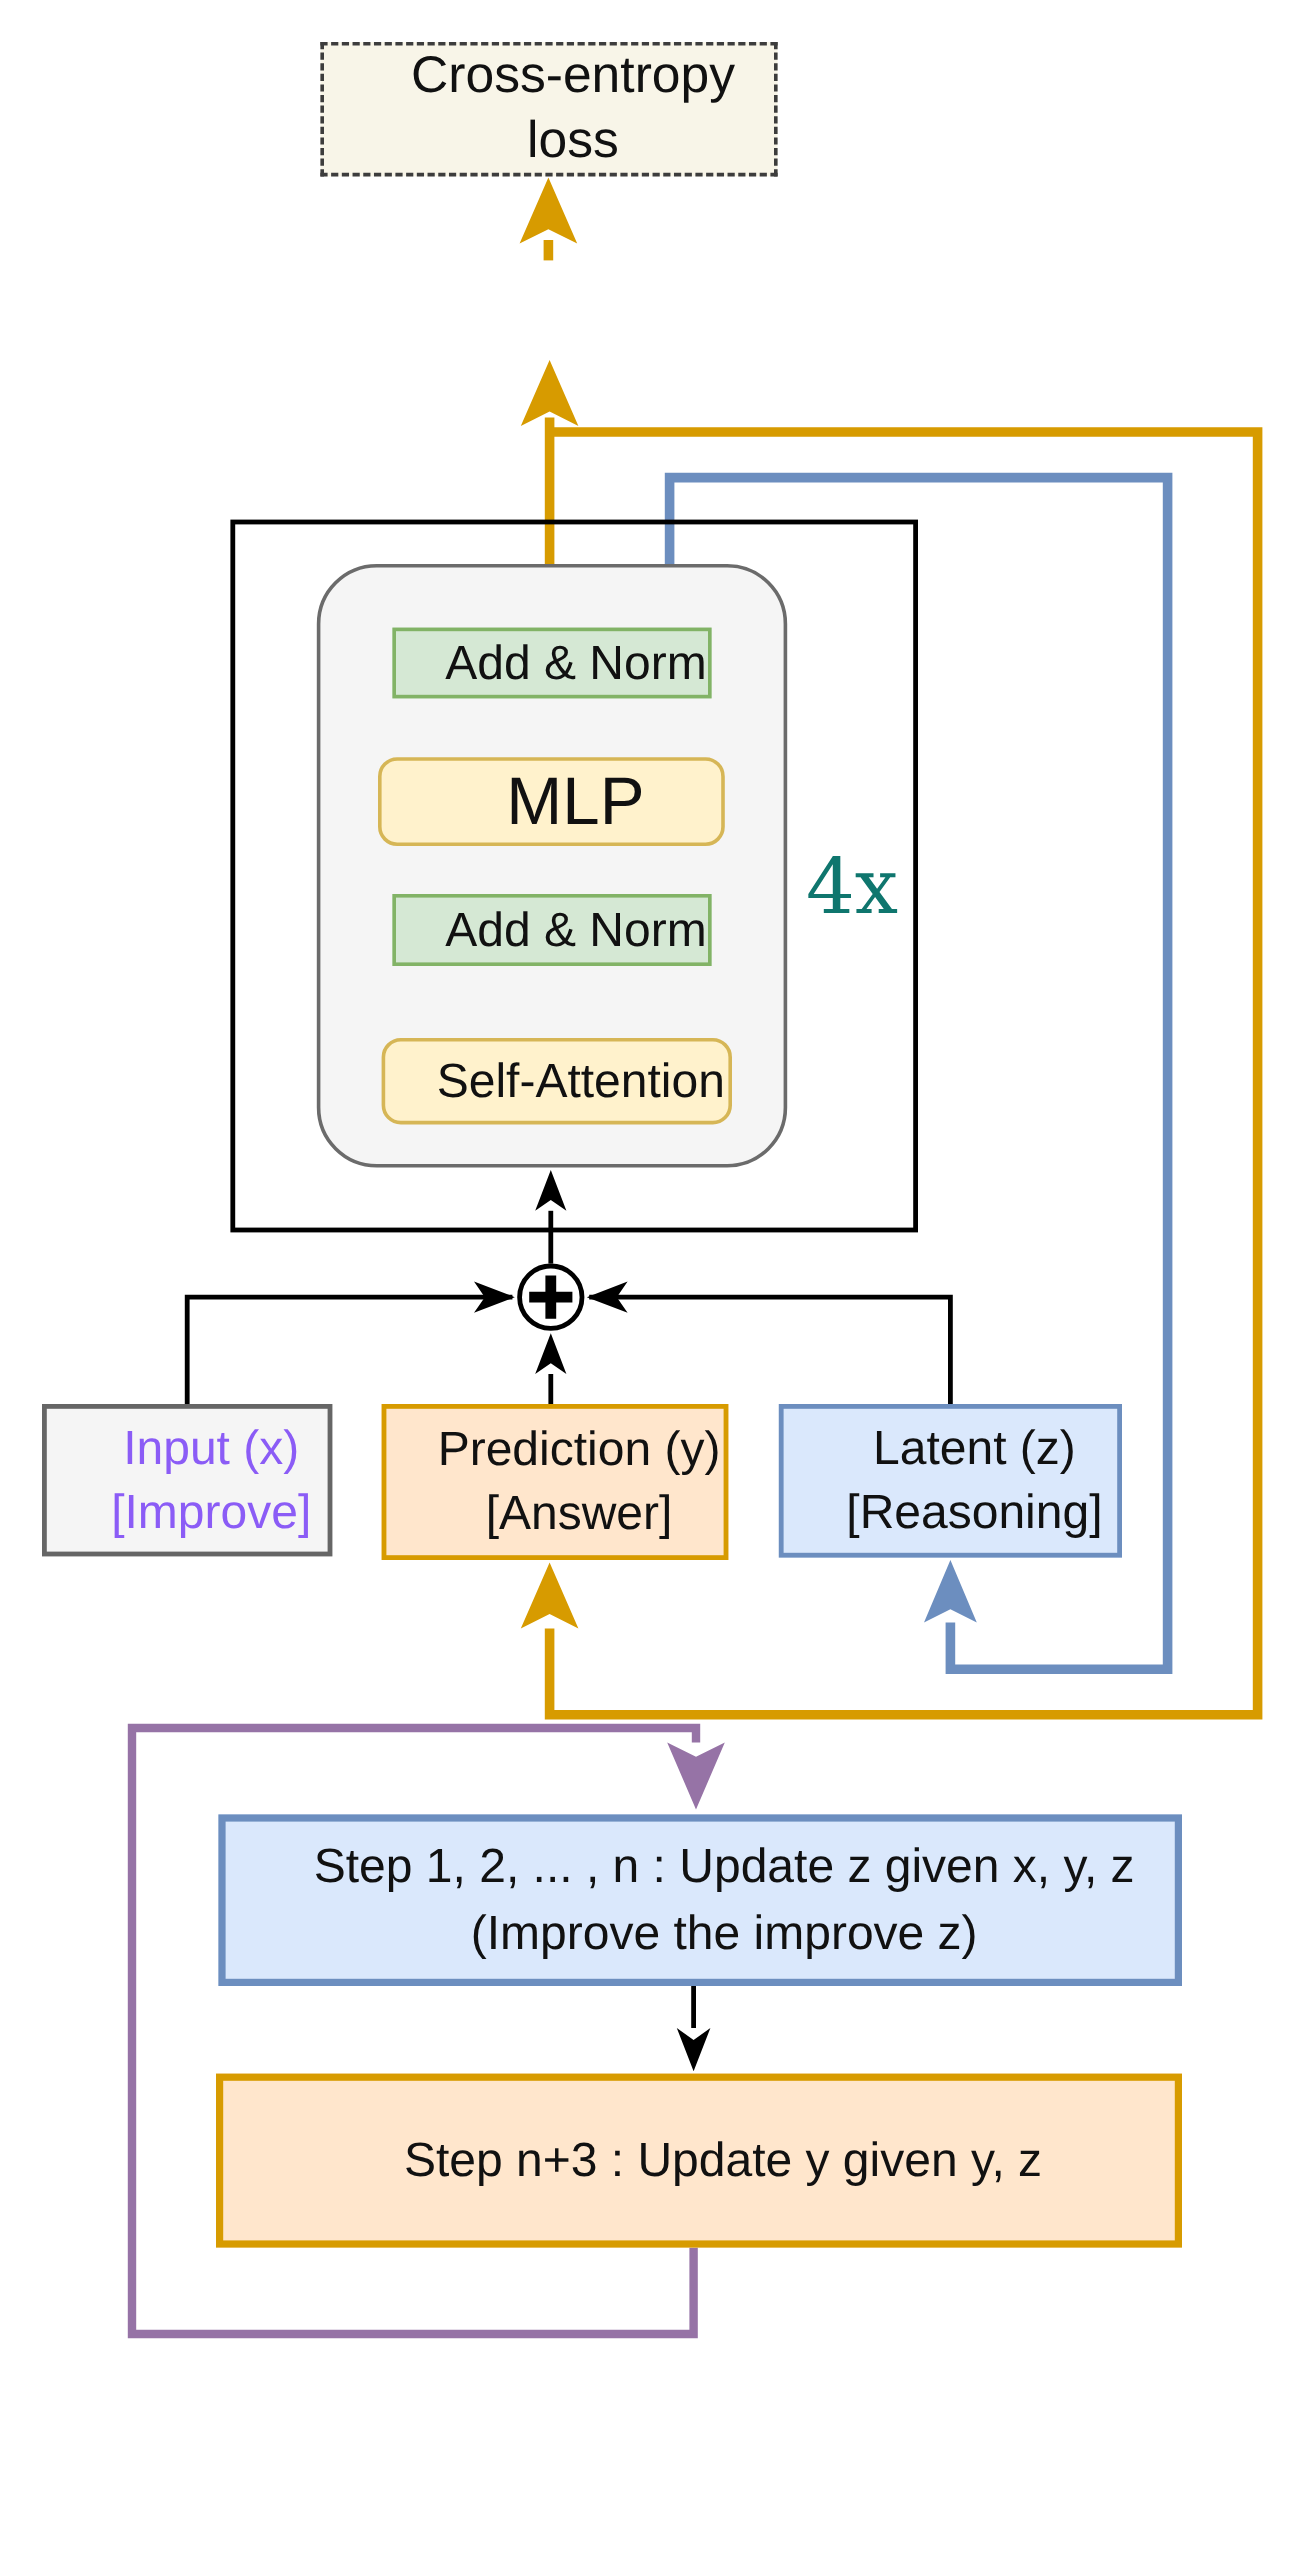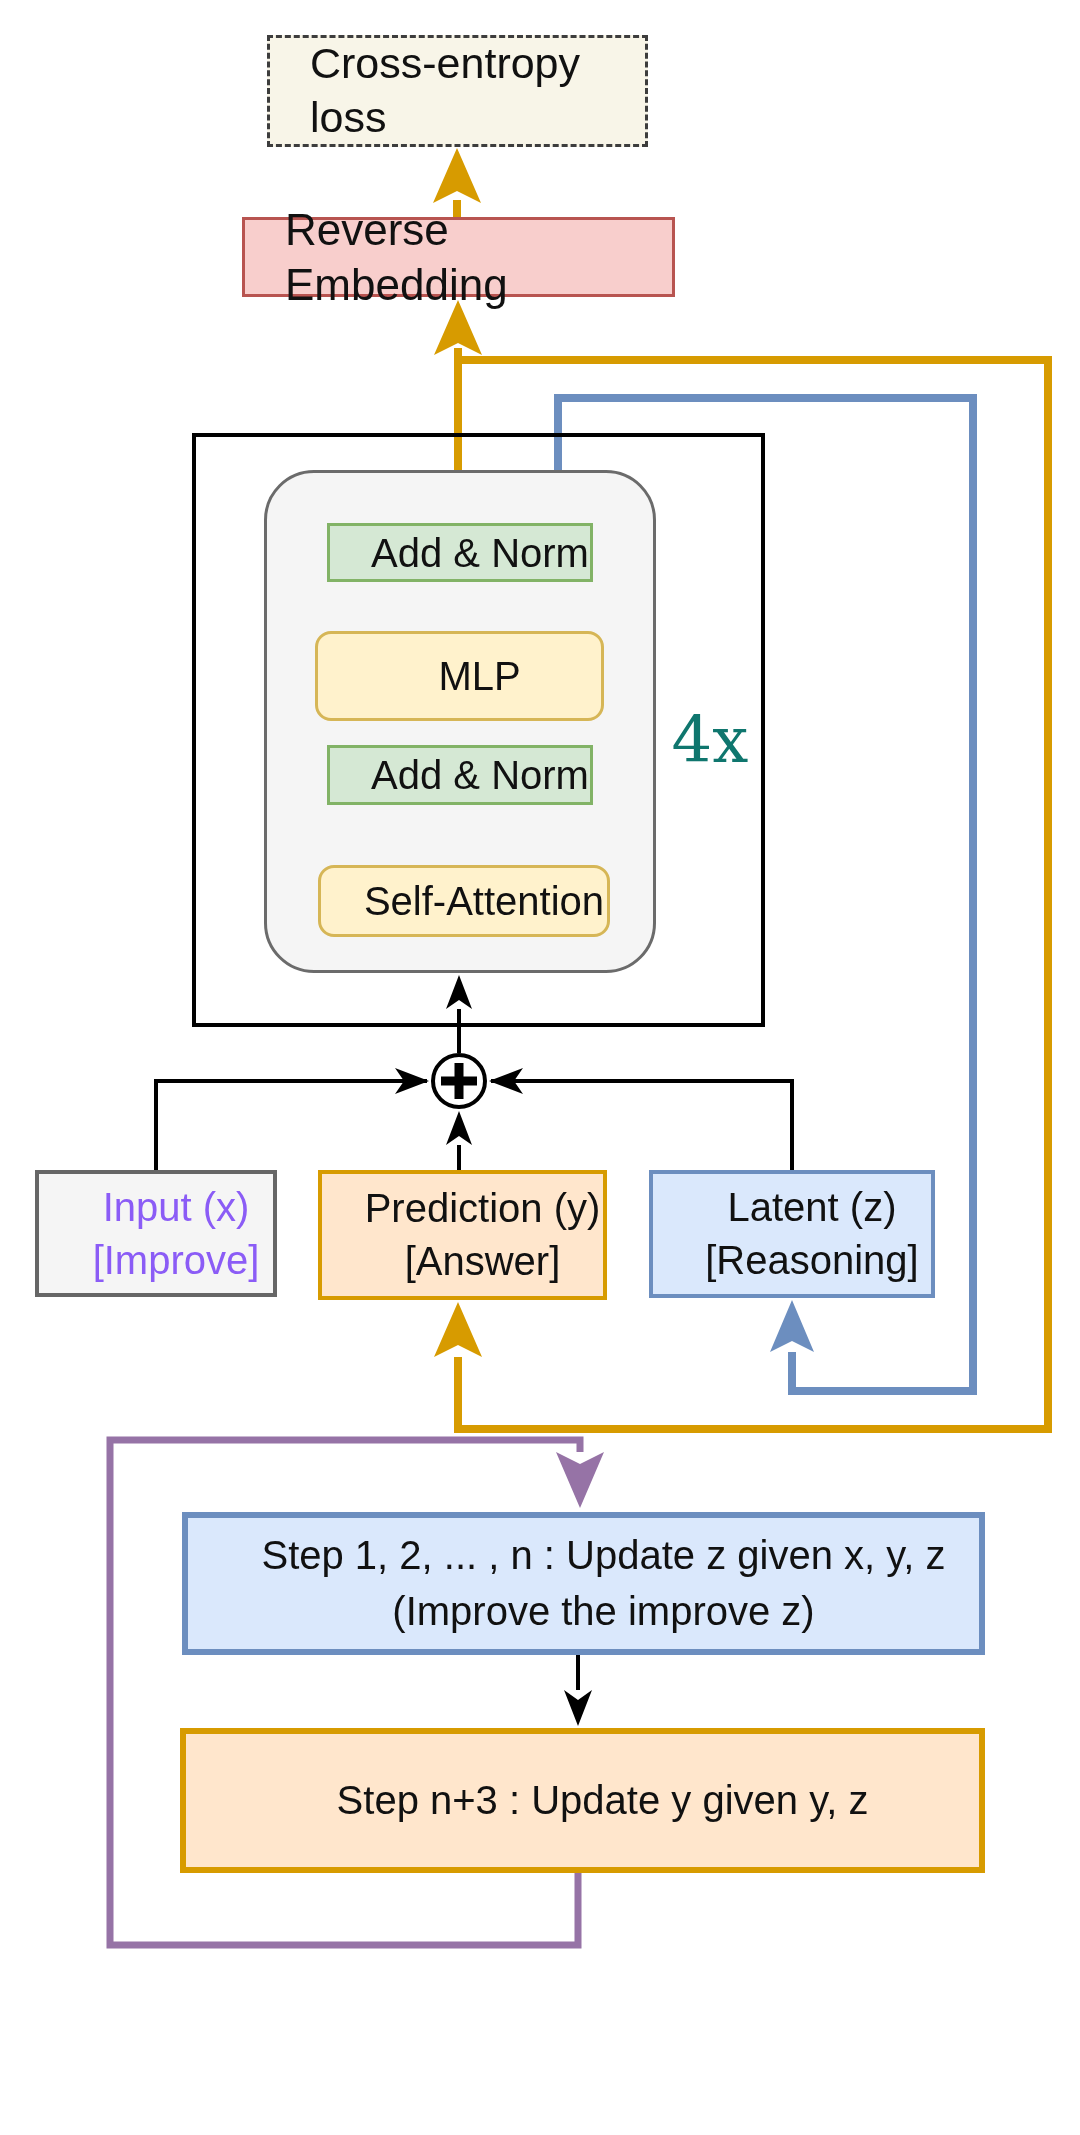--- a/index.html
+++ b/index.html
@@ -17,21 +17,21 @@
     --ink:#111111;
   }
   html,body{margin:0;padding:0;background:#ffffff;}
   .canvas{
     position:relative;width:1080px;height:2135px;background:#ffffff;
     font-family:"Liberation Sans", sans-serif;color:var(--ink);overflow:hidden;
   }
   .wires{position:absolute;left:0;top:0;width:1080px;height:2135px;}
   .box{
     position:absolute;display:flex;flex-direction:column;align-items:center;justify-content:center;
-    text-align:left;box-sizing:border-box;line-height:1.25;padding-left:40px;
+    text-align:center;box-sizing:border-box;line-height:1.25;padding-left:40px;
   }
   .loss-box{
     left:267px;top:35px;width:381px;height:112px;
     background:var(--cream-fill);border:3px dashed #3d3d3d;font-size:43px;
   }
   .rev-emb{
     left:242px;top:217px;width:433px;height:80px;
     background:var(--pink-fill);border:3px solid var(--pink-border);font-size:44px;
   }
   .outer-block{
@@ -39,21 +39,21 @@
     border:4px solid #000;box-sizing:border-box;background:transparent;
   }
   .rounded-core{
     position:absolute;left:264px;top:470px;width:392px;height:503px;
     background:var(--gray-fill);border:3px solid #6b6b6b;border-radius:50px;box-sizing:border-box;
   }
   .block{font-size:40px;}
   .norm-block{background:var(--green-fill);border:3px solid var(--green-border);}
   .yellow-block{background:var(--yellow-fill);border:3px solid var(--yellow-border);border-radius:16px;}
   .addnorm1{left:327px;top:523px;width:266px;height:59px;}
-  .mlp{left:315px;top:631px;width:289px;height:90px;font-size:40px;}
+  .mlp{left:315px;top:631px;width:289px;height:74px;font-size:56px;}
   .addnorm2{left:327px;top:745px;width:266px;height:60px;}
   .selfattn{left:318px;top:865px;width:292px;height:72px;}
   .repeat-label{
     position:absolute;left:655px;top:702px;width:110px;height:76px;
     display:flex;align-items:center;justify-content:center;
     font-family:"DejaVu Serif", serif;font-size:64px;color:#0f766e;
   }
   .state{font-size:40px;line-height:1.32;}
   .input-box{left:35px;top:1170px;width:242px;height:127px;background:var(--gray-fill);border:4px solid var(--gray-border);color:#8b5cf6;}
   .pred-box{left:318px;top:1170px;width:289px;height:130px;background:var(--orange-fill);border:4px solid var(--gold);}
@@ -107,23 +107,20 @@
     <path d="M578,1655 V1690" stroke="#000" stroke-width="4" fill="none"></path>
     <polygon points="578,1726 564,1690 578,1700 592,1690" fill="#000"></polygon>
 
     <path d="M578,1873 V1945 H110 V1440 H580 V1452" stroke="#9673A6" stroke-width="7" fill="none"></path>
     <polygon points="580,1508 556,1452 580,1464 604,1452" fill="#9673A6"></polygon>
   </svg>
 
   <div class="box loss-box">
     <span>Cross-entropy loss</span>
   </div>
-  <div class="box rev-emb">
-    <span>Reverse Embedding</span>
-  </div>
 
   <div class="outer-block"></div>
   <div class="rounded-core"></div>
   <div class="box block norm-block addnorm1">
     <span>Add &amp; Norm</span>
   </div>
   <div class="box block yellow-block mlp">
     <span>MLP</span>
   </div>
   <div class="box block norm-block addnorm2">

